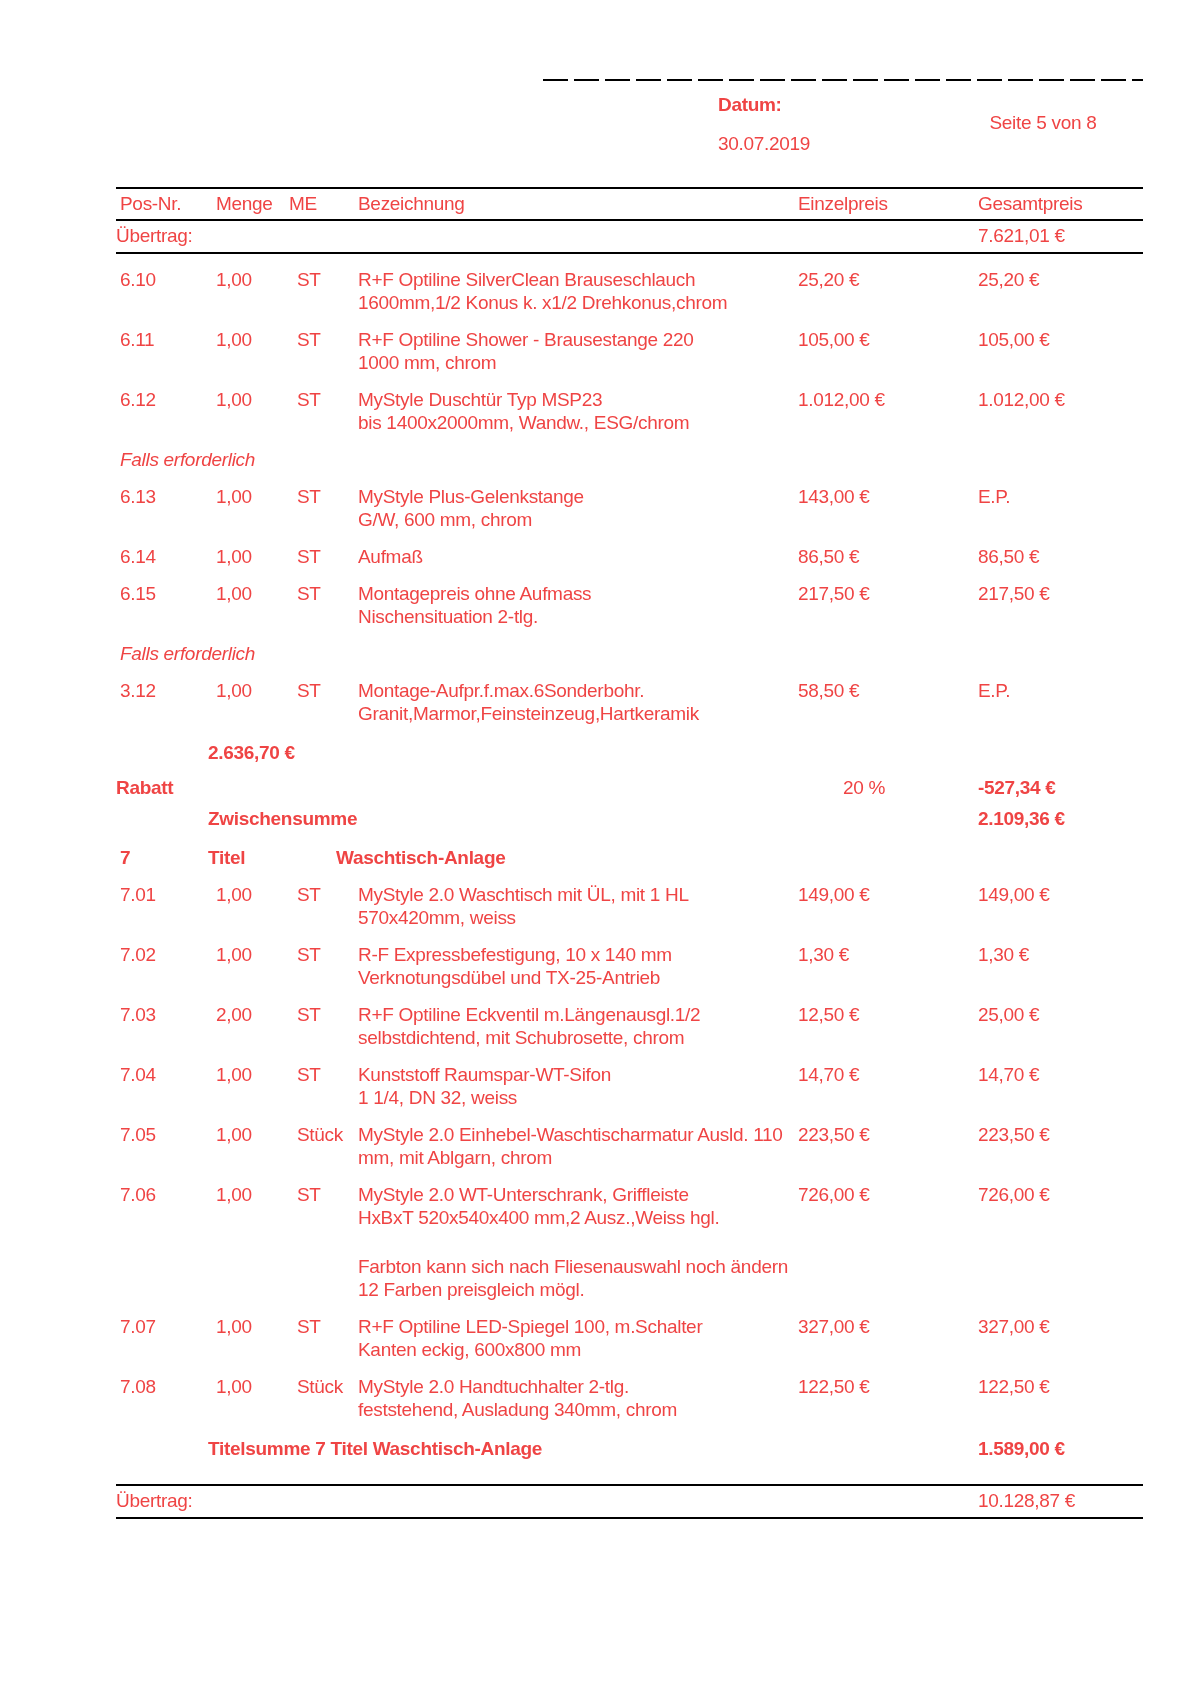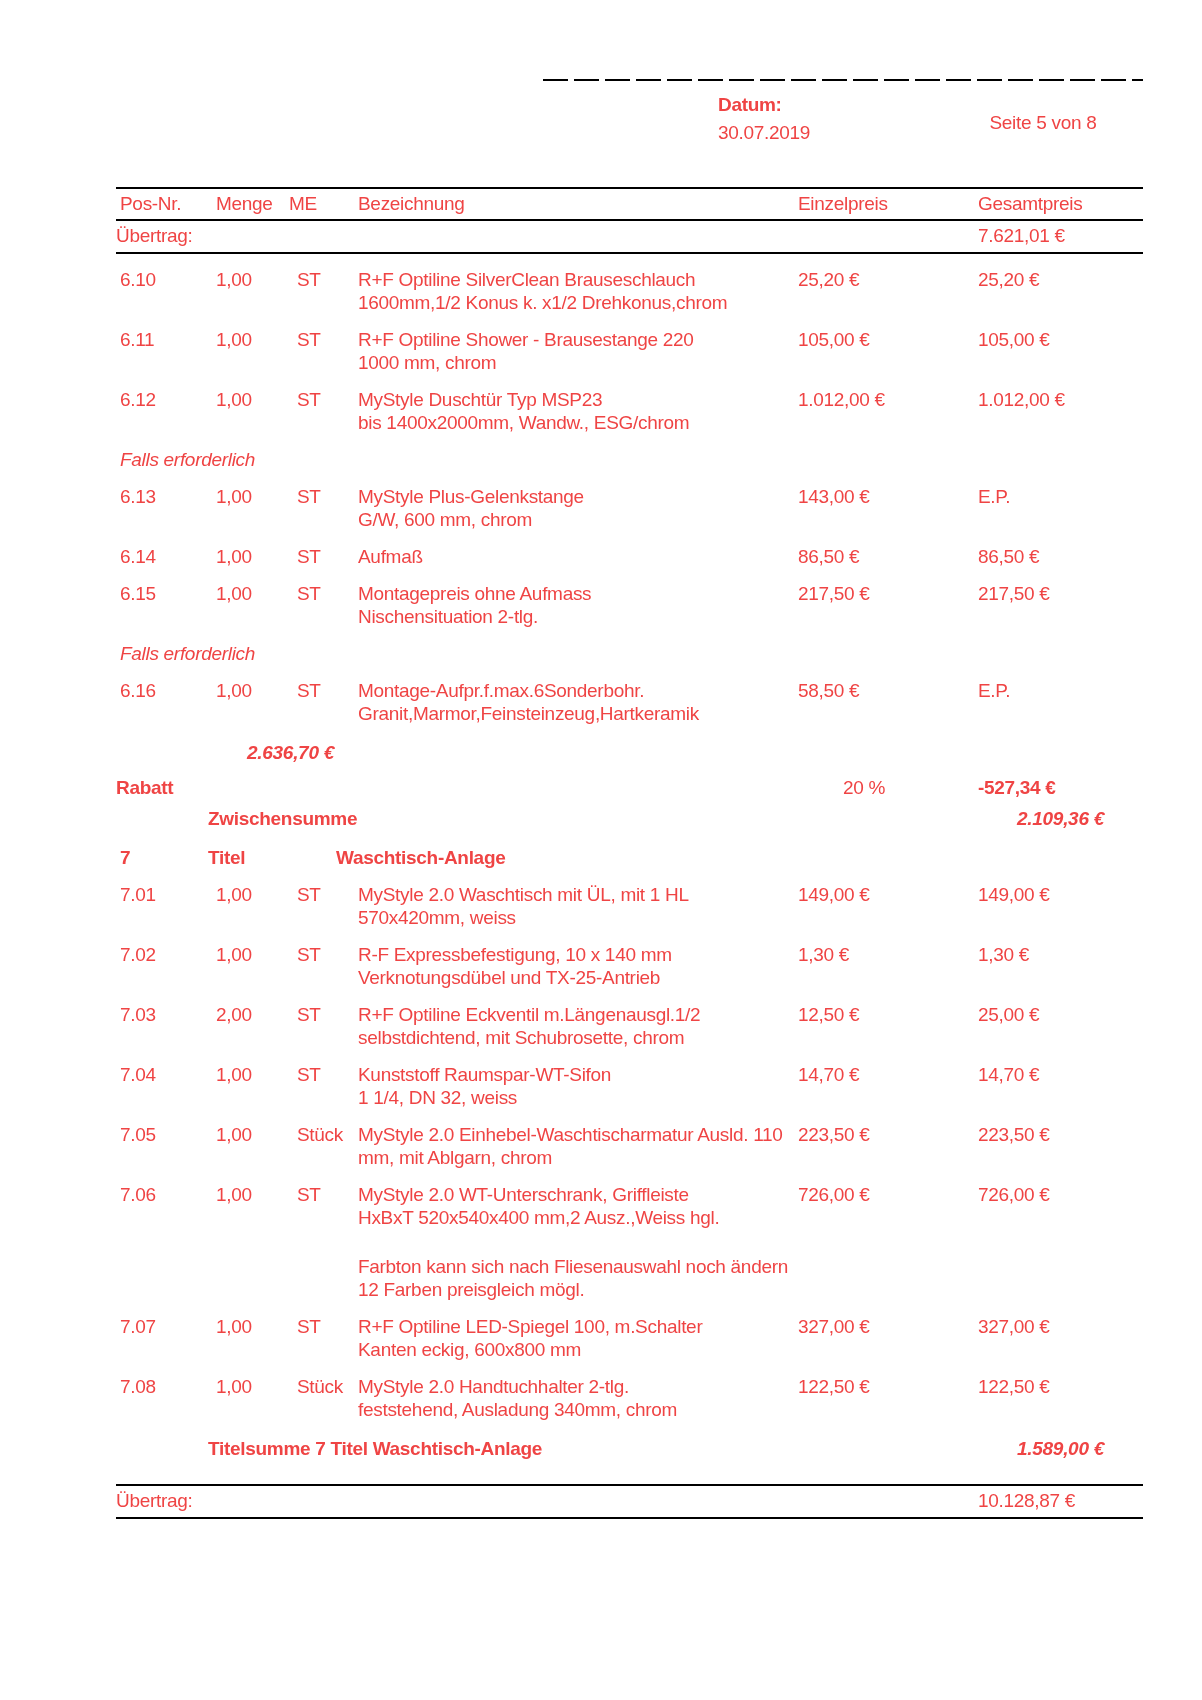--- a/index.html
+++ b/index.html
@@ -6,40 +6,40 @@
   .page{
     position:relative;width:1202px;height:1700px;margin:0 auto;background:#ffffff;
     font-family:"Liberation Sans",sans-serif;font-size:19px;line-height:23px;
     color:#ef4444;letter-spacing:-0.3px;overflow:hidden;
   }
   .dash-line{
     position:absolute;left:543px;top:79px;width:600px;height:2px;
     background:repeating-linear-gradient(90deg,#000 0 25px,transparent 25px 31px);
   }
   .date-label{position:absolute;left:718px;top:93px;font-weight:bold;}
-  .date-value{position:absolute;left:718px;top:121px;}
+  .date-value{position:absolute;left:718px;top:132px;}
   .page-num{position:absolute;left:943px;top:111px;width:200px;text-align:center;}
 
   .items-table{position:absolute;left:116px;top:187px;width:1027px;}
   .grid6{display:grid;grid-template-columns:100px 69px 73px 440px 180px 165px;}
   .grid3{display:grid;grid-template-columns:727px 135px 165px;}
   .thead{border-top:2px solid #000;border-bottom:2px solid #000;padding:3px 0 4px;}
   .carry{border-bottom:2px solid #000;padding:3px 0 5px;}
   .t-r{}
   .cell{white-space:nowrap;}
   .pos{padding-left:4px;}
   .me{padding-left:12px;}
   .me-head{padding-left:4px;}
 
   .row-item{margin-top:14px;}
   .row-flag{font-style:italic;padding-left:4px;margin-top:14px;}
   .row-note{padding-left:242px;margin-top:26px;}
   .row-sub{display:flex;padding-left:92px;margin-top:16px;font-weight:bold;}
   .row-sub .lbl{flex:1;}
-  .row-sub .val{width:165px;text-align:center;font-style:italic;}
+  .row-sub .val{width:165px;text-align:left;}
   .row-zw{margin-top:8px;}
   .row-rabatt{margin-top:12px;font-weight:bold;}
   .row-rabatt .pct{font-weight:normal;}
   .row-section{display:grid;grid-template-columns:92px 128px auto;font-weight:bold;margin-top:16px;}
   .row-section .pos{padding-left:4px;}
   .tfoot{margin-top:24px;border-top:2px solid #000;border-bottom:2px solid #000;padding:3px 0 5px;}
 </style>
 </head>
 <body>
 
@@ -129,21 +129,21 @@
           <div class="cell me">ST</div>
           <div class="cell">
             <div>Montagepreis ohne Aufmass</div>
             <div>Nischensituation 2-tlg.</div>
           </div>
           <div class="cell t-r">217,50 €</div>
           <div class="cell t-r">217,50 €</div>
         </div>
         <div class="row-flag">Falls erforderlich</div>
         <div class="grid6 row-item">
-          <div class="cell pos">6.16</div>
+          <div class="cell pos">3.12</div>
           <div class="cell t-r">1,00</div>
           <div class="cell me">ST</div>
           <div class="cell">
             <div>Montage-Aufpr.f.max.6Sonderbohr.</div>
             <div>Granit,Marmor,Feinsteinzeug,Hartkeramik</div>
           </div>
           <div class="cell t-r">58,50 €</div>
           <div class="cell t-r">E.P.</div>
         </div>
         <div class="row-sub">

